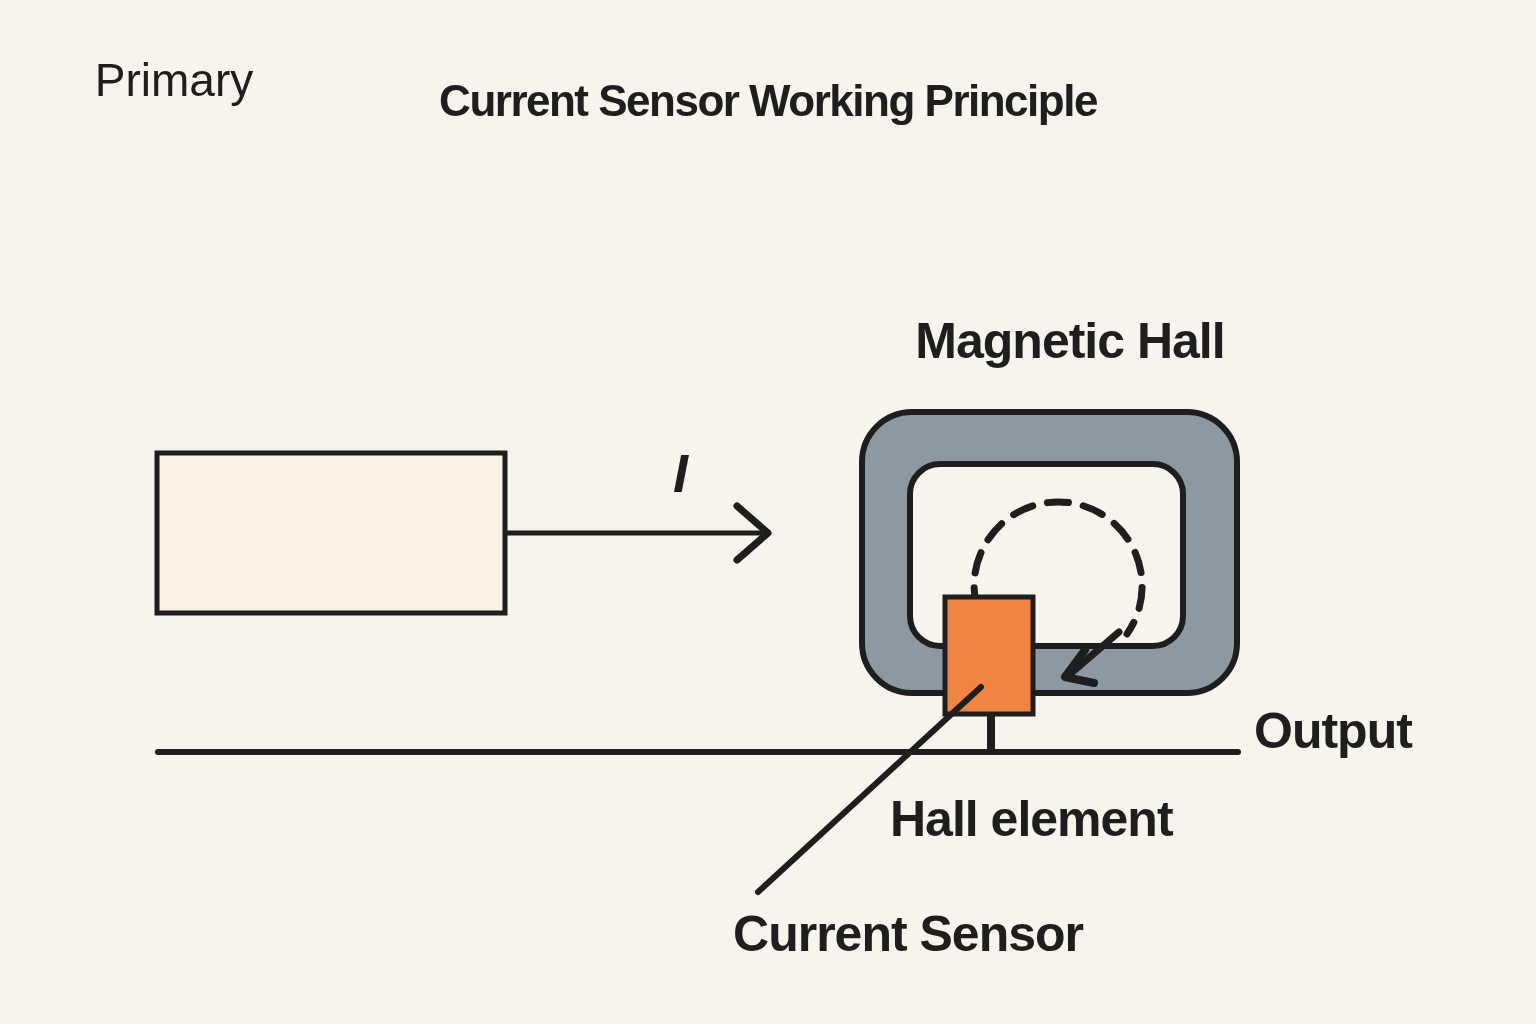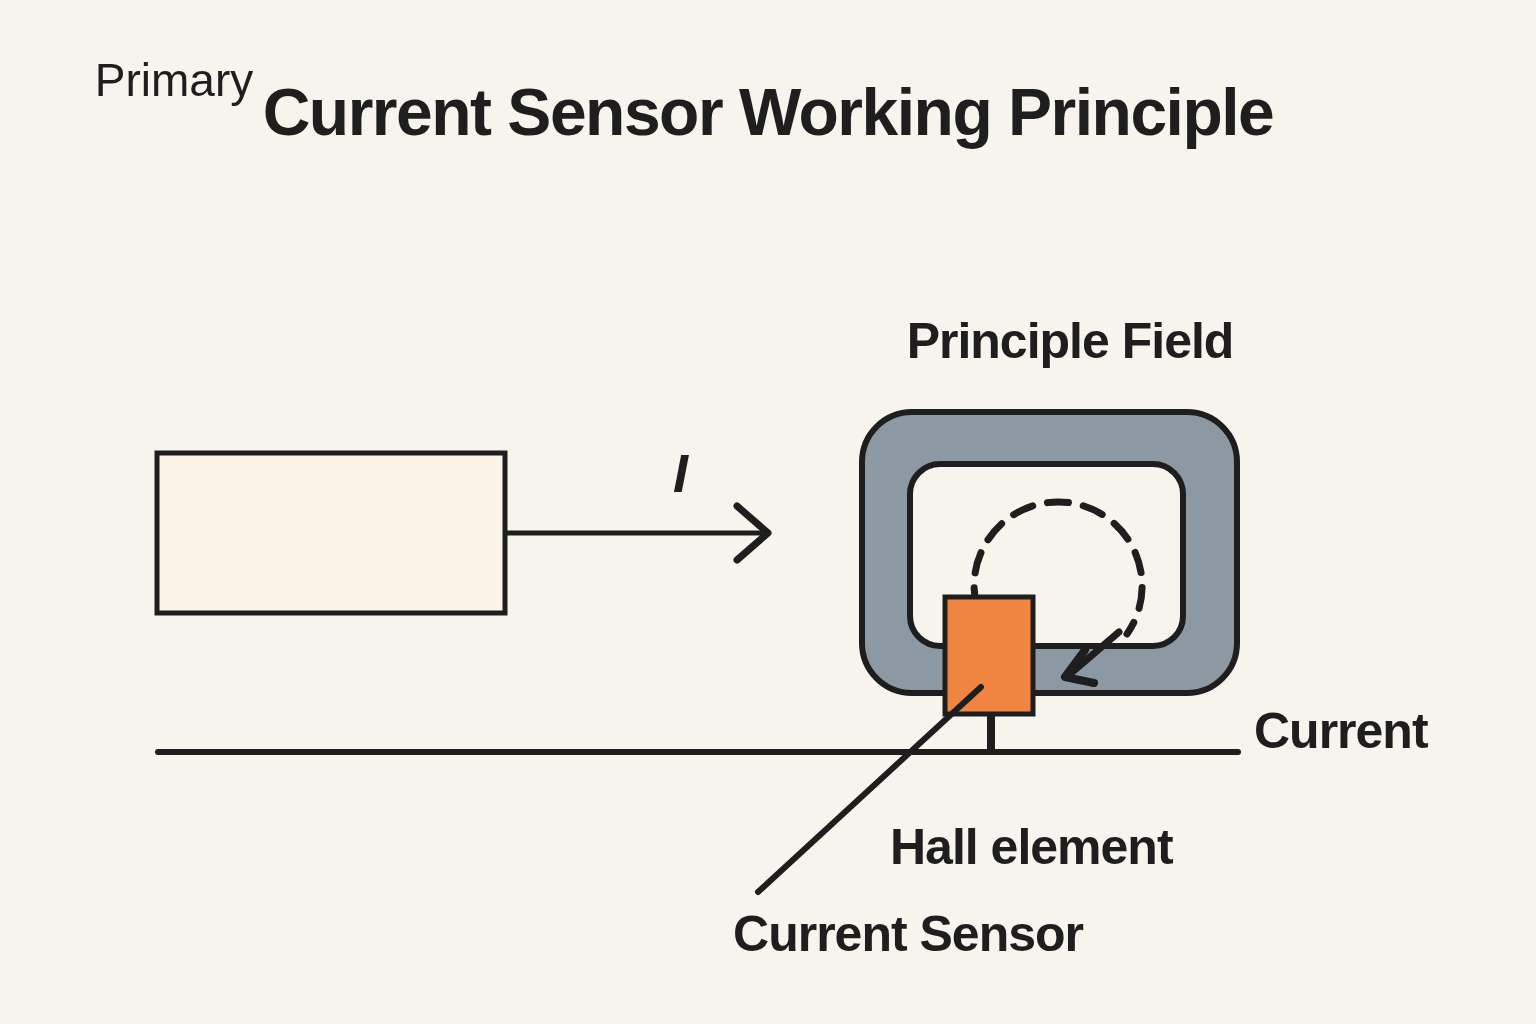--- a/index.html
+++ b/index.html
@@ -23,30 +23,30 @@
   .arrow-shaft{stroke:var(--c-ink);stroke-width:5;stroke-linecap:round;fill:none;}
   .arrow-head{stroke:var(--c-ink);stroke-width:7;stroke-linecap:round;stroke-linejoin:round;fill:none;}
   .field-dash{stroke:var(--c-ink);stroke-width:7;stroke-linecap:round;fill:none;stroke-dasharray:21 15;}
   .field-arrow-shaft{stroke:var(--c-ink);stroke-width:7;stroke-linecap:round;fill:none;}
   .field-arrow-head{stroke:var(--c-ink);stroke-width:8;stroke-linecap:round;stroke-linejoin:round;fill:none;}
   .pointer-line{stroke:var(--c-ink);stroke-width:6;stroke-linecap:round;fill:none;}
   .stem{stroke:var(--c-ink);stroke-width:8;fill:none;}
 
   
   .txt{position:absolute;font-weight:bold;color:var(--c-ink);white-space:nowrap;letter-spacing:-1px;line-height:1;}
-  .title{left:0;top:79px;width:1536px;text-align:center;font-size:66px;letter-spacing:-1.5px;}
+  .title{left:0;top:79px;width:1536px;text-align:center;font-size:44px;letter-spacing:-1.5px;}
   .primary-label{
     left:157px;top:453px;width:348px;height:160px;
     display:flex;align-items:center;justify-content:center;
     font-size:46px;line-height:1.32;white-space:nowrap;
   }
   .current-symbol{left:650px;top:446px;width:60px;text-align:center;font-size:54px;font-style:italic;}
   .magnetic-field{left:820px;top:316px;width:500px;text-align:center;font-size:50px;}
   .output{left:1254px;top:706px;font-size:50px;}
-  .hall-element{left:890px;top:794px;font-size:50px;margin-top:28px;}
+  .hall-element{left:890px;top:794px;font-size:50px;}
   .current-sensor{left:633px;top:909px;width:450px;text-align:right;font-size:50px;}
 </style>
 </head>
 <body>
 
 <div class="canvas">
 
   <svg class="diagram" viewBox="0 0 1536 1024" aria-hidden="true">
 
     <rect class="core-outer" x="862" y="412" width="375" height="281" rx="50" ry="50"></rect>
@@ -74,20 +74,20 @@
   </svg>
 
   <div class="txt title">Current Sensor Working Principle</div>
 
   <div class="primary-label">
     <div class="txt-line">Primary</div>
   </div>
 
   <div class="txt current-symbol">I</div>
 
-  <div class="txt magnetic-field">Principle Field</div>
+  <div class="txt magnetic-field">Magnetic Hall</div>
 
-  <div class="txt output">Current</div>
+  <div class="txt output">Output</div>
 
   <div class="txt hall-element">Hall element</div>
 
   <div class="txt current-sensor">Current Sensor</div>
 </div>
 
 </body></html>

